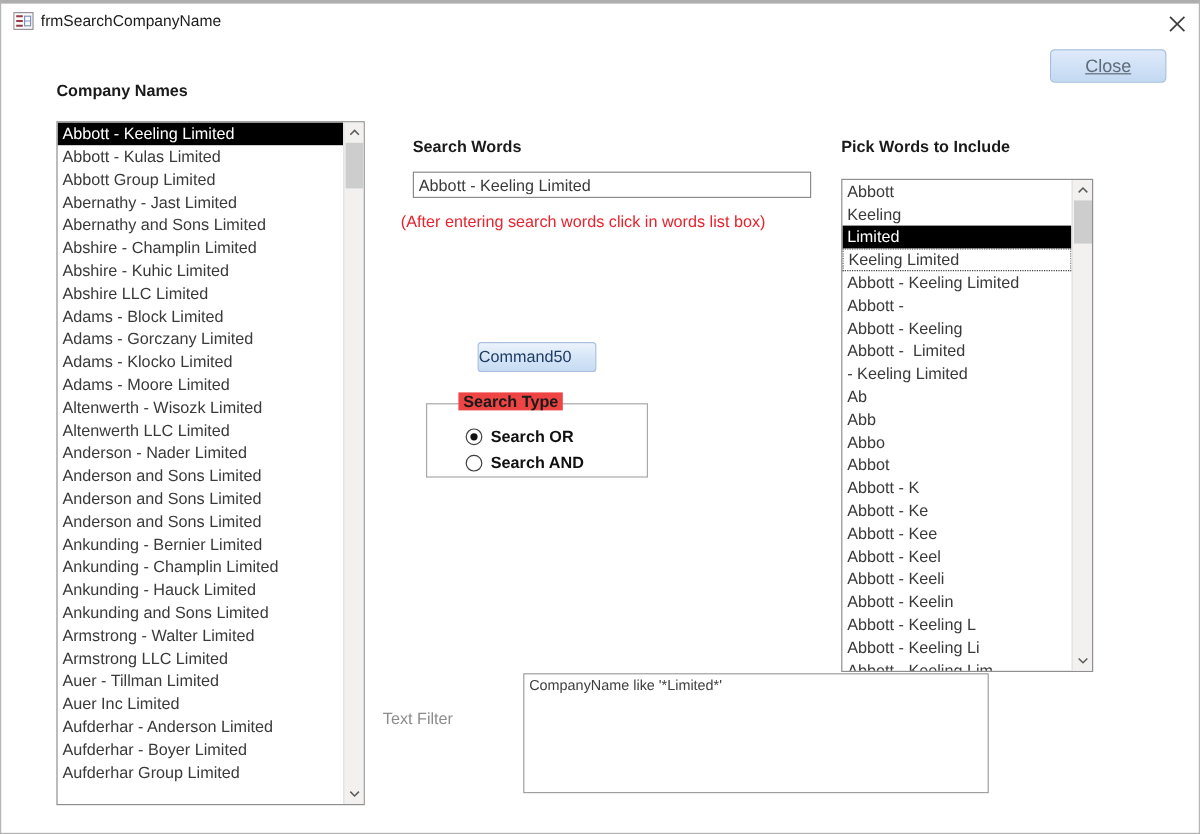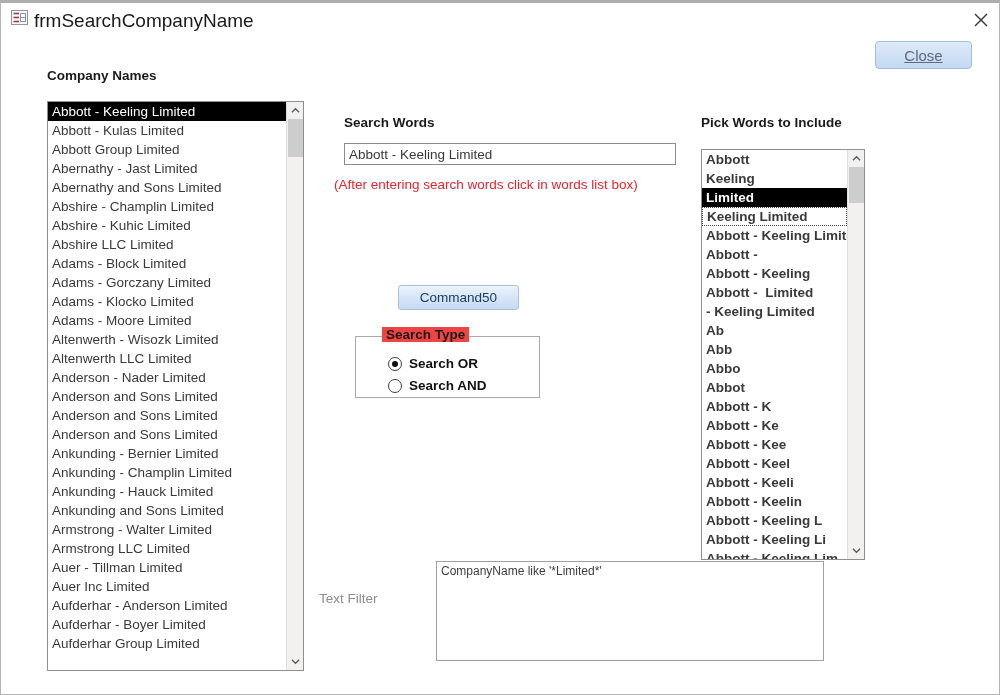--- a/index.html
+++ b/index.html
@@ -17,21 +17,21 @@
     position:relative; overflow:hidden;
   }
   .window{
     position:absolute; inset:0;
     border:1px solid #b5b5b5; border-top:3px solid #aeaeae;
     background:#fff;
   }
   
   .titlebar{position:absolute; left:0; top:0; width:100%; height:30px;}
   .form-icon{position:absolute; left:10px; top:7px; width:18px; height:16px;}
-  .title-text{position:absolute; left:33px; top:7px; font-size:19px; color:#1b1b1b;}
+  .title-text{position:absolute; left:33px; top:7px; font-size:13px; color:#1b1b1b;}
   .win-close{position:absolute; left:968px; top:6px; width:24px; height:22px; display:flex; align-items:center; justify-content:center; cursor:pointer;}
   
   .btn-close{
     position:absolute; left:874px; top:38px; width:97px; height:28px;
     background:linear-gradient(to bottom, var(--btn-top), var(--btn-bottom));
     border:1px solid var(--btn-border); border-radius:4px;
     color:var(--btn-text); font-size:15px; font-family:"Liberation Sans",sans-serif;
     display:flex; align-items:center; justify-content:center; cursor:pointer;text-decoration:underline;
   }
   
@@ -40,41 +40,41 @@
   .lbl-search{left:343px; top:112px;}
   .lbl-pick{left:700px; top:112px;}
   .lbl-filter{left:318px; top:560px; font-weight:normal; color:#8c8c8c;margin-top:28px;}
   
   .listbox{position:absolute; background:#fff; border:1px solid var(--line); overflow:hidden;}
   .listbox .rows{position:absolute; left:0; top:0; right:17px; bottom:0; overflow:hidden;}
   .lrow{height:19px; line-height:19px; font-size:13.5px; color:#3a3a3a; padding-left:4px; white-space:pre; overflow:hidden;}
   .lrow.sel{background:var(--sel-bg); color:var(--sel-fg);}
   .lrow.foc{border:1px dotted #444; line-height:17px;}
   #companyList{left:46px; top:98px; width:257px; height:570px;}
-  #pickList{left:700px; top:146px; width:164px; height:411px;font-weight:bold;}
+  #pickList{left:700px; top:146px; width:210px; height:411px;}
   
   .vscroll{position:absolute; top:0; right:0; width:17px; height:100%; background:#f2f1f0; border-left:1px solid #e0e0e0;}
   .sb-btn{position:absolute; left:0; width:17px; height:17px; display:flex; align-items:center; justify-content:center; cursor:pointer;}
   .sb-up{top:0;} .sb-down{bottom:0;}
   .sb-thumb{position:absolute; left:1px; width:15px; background:#cdcdcd; cursor:pointer;}
   .chev{width:9px; height:9px; display:block;}
   
   .search-input{
     position:absolute; left:343px; top:140px; width:332px; height:22px;
     border:1px solid #8c8c8c; font-size:13.5px; color:#3a3a3a; padding:0 4px;
     font-family:"Liberation Sans",sans-serif; background:#fff; outline:none;
   }
   .note-red{position:absolute; left:333px; top:174px; font-size:13.5px; color:var(--note-red); white-space:nowrap;}
   
   .btn-cmd{
-    position:absolute; left:397px; top:282px; width:121px; height:25px;
+    position:absolute; left:397px; top:282px; width:99px; height:25px;
     background:linear-gradient(to bottom, #ecf3fc 0%, #d8e7f8 45%, #c6dbf3 100%);
     border:1px solid #a9c0de; border-radius:3px;
     color:var(--cmd-text); font-size:13.5px;
-    display:flex; align-items:center; justify-content:center; cursor:pointer;
+    display:flex; align-items:center; justify-content:flex-start; cursor:pointer;
   }
   
   .groupbox{position:absolute; left:354px; top:333px; width:185px; height:62px; border:1px solid #a9a9a9;}
   .groupbox .legend{
     position:absolute; left:26px; top:-10px; background:#ef4444; padding:0 4px;
     font-size:13.5px; font-weight:bold; color:#1a1a1a; white-space:nowrap;
   }
   .radio-rows{position:absolute; left:32px; top:12px;}
   .radio-row{display:flex; align-items:flex-end; height:22px; cursor:pointer;}
   .radio{width:14px; height:14px; border:1px solid #3f3f3f; border-radius:50%; margin-right:7px; position:relative; background:#fff; flex:0 0 auto;}

